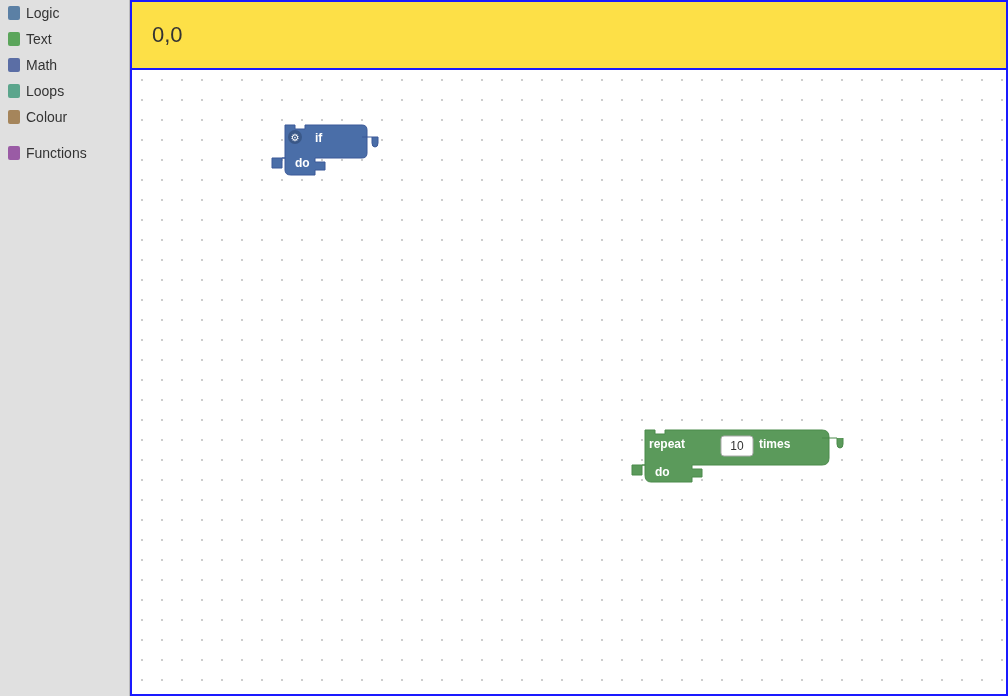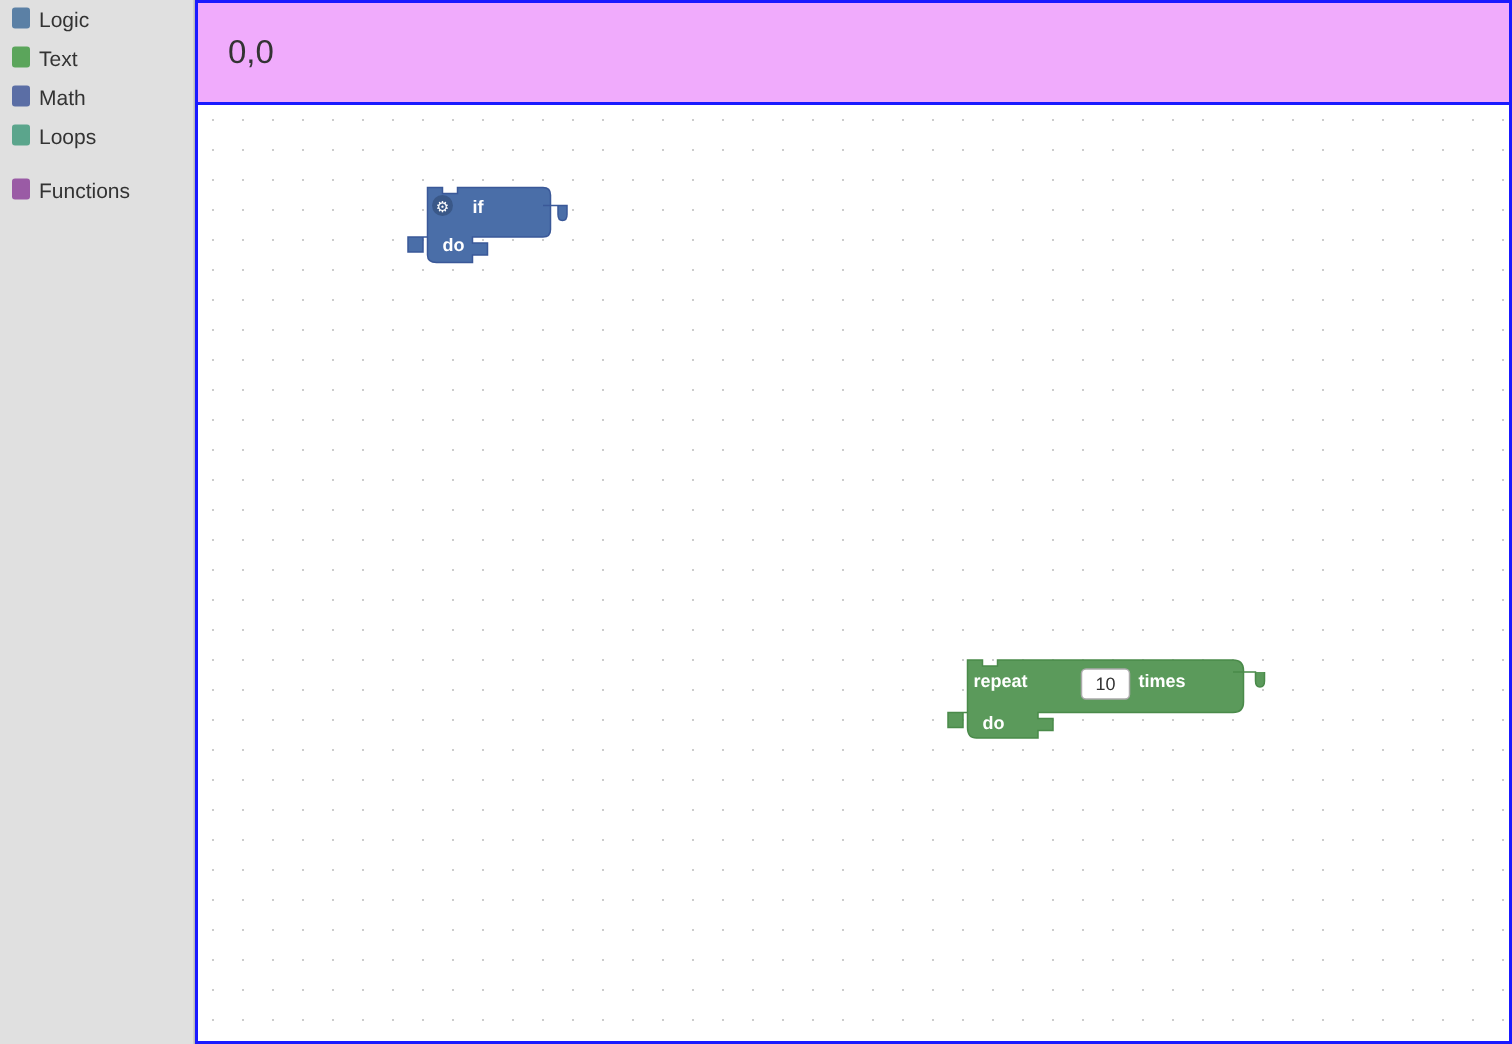--- a/index.html
+++ b/index.html
@@ -17,20 +17,21 @@
       width: 130px;
       min-width: 130px;
       background: #e0e0e0;
       display: flex;
       flex-direction: column;
       border-right: 1px solid #bbb;
     }
 
     .sidebar-item {
       display: flex;
+      align-items: center;
       padding: 5px 8px;
       cursor: pointer;
       font-size: 14px;
       color: #333;
     }
 
     .sidebar-color-dot {
       width: 12px;
       height: 14px;
       border-radius: 2px;
@@ -41,21 +42,21 @@
     
     #main {
       flex: 1;
       display: flex;
       flex-direction: column;
     }
 
     
     #coord-bar {
       height: 70px;
-      background: #f0abfc;
+      background: #fde047;
       border: 2.5px solid #1a1aff;
       display: flex;
       align-items: center;
       padding-left: 20px;
       font-size: 22px;
       color: #333;
       font-weight: normal;
     }
 
     
@@ -86,21 +87,20 @@
       width: 90px;
       height: 65px;
     }
 
     .block-repeat {
       position: absolute;
       left: 505px;
       top: 360px;
       width: 185px;
       height: 65px;
-      margin-top: 10px;
     }
 
     
     svg.block-svg {
       overflow: visible;
     }
   </style>
 </head>
 <body>
 
@@ -113,20 +113,24 @@
     <div class="sidebar-color-dot" style="background:#5ba55b;"></div>
     <span>Text</span>
   </div>
   <div class="sidebar-item">
     <div class="sidebar-color-dot" style="background:#5b6ea5;"></div>
     <span>Math</span>
   </div>
   <div class="sidebar-item">
     <div class="sidebar-color-dot" style="background:#5ba58c;"></div>
     <span>Loops</span>
+  </div>
+  <div class="sidebar-item">
+    <div class="sidebar-color-dot" style="background:#a5855b;"></div>
+    <span>Colour</span>
   </div>
   <div style="height:10px;"></div>
   <div class="sidebar-item">
     <div class="sidebar-color-dot" style="background:#9a5ba5;"></div>
     <span>Functions</span>
   </div>
 </div>
 
 <div id="main">
 

